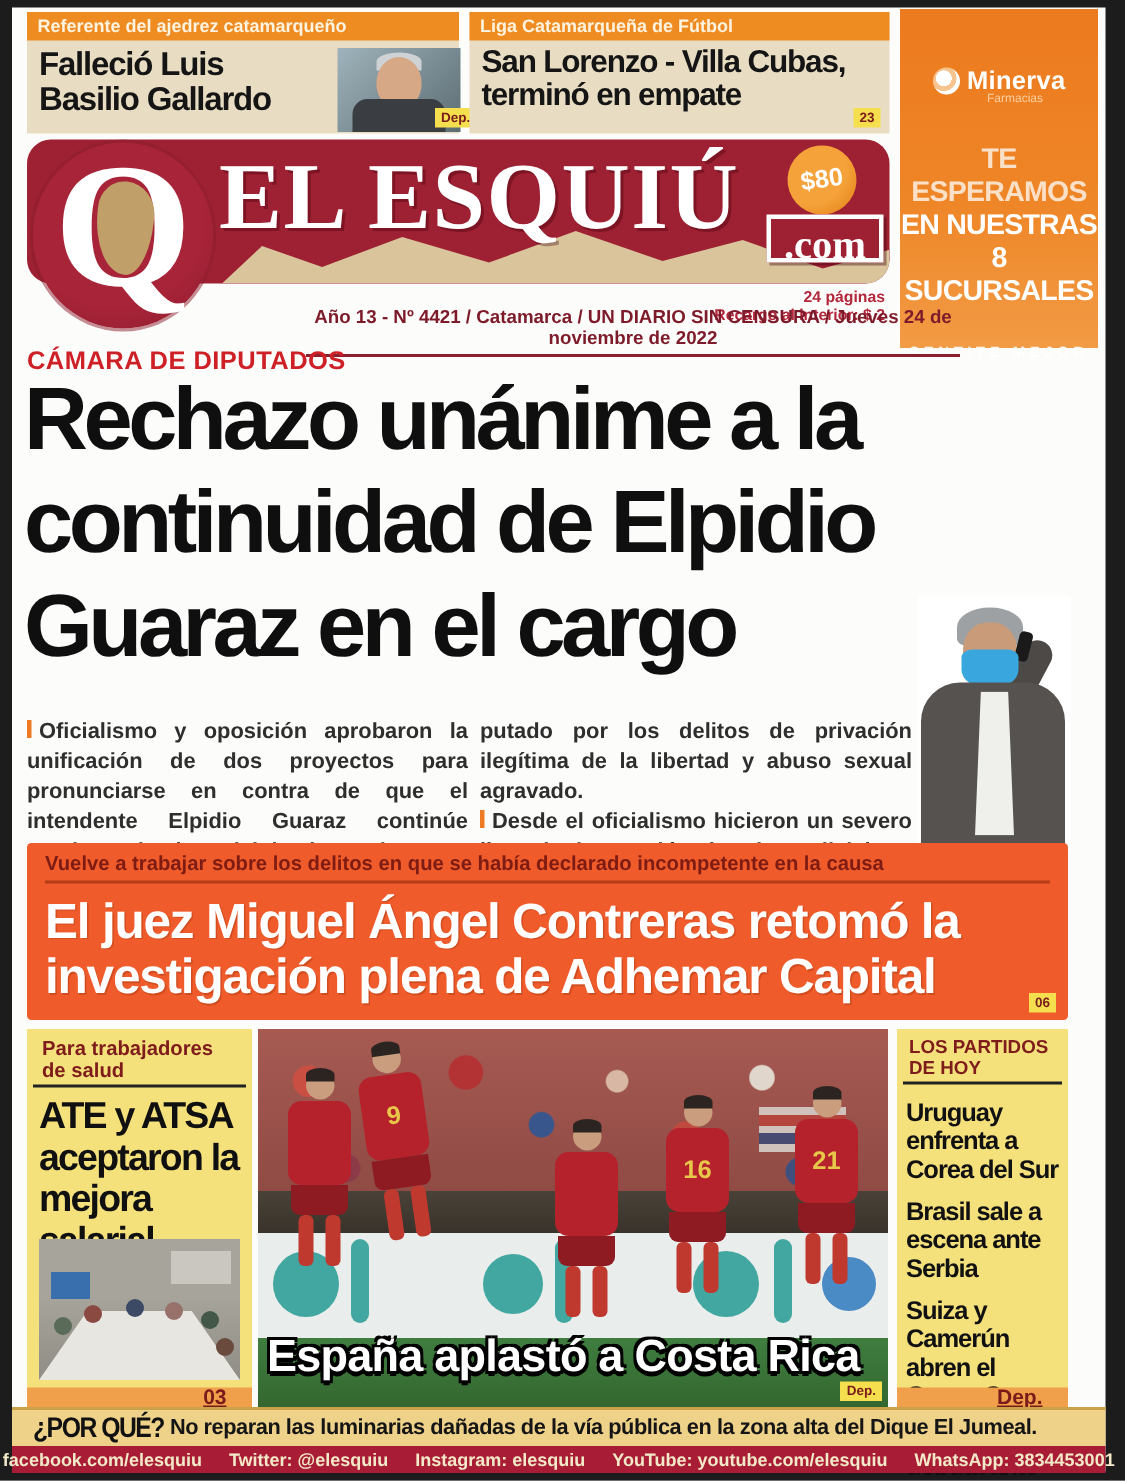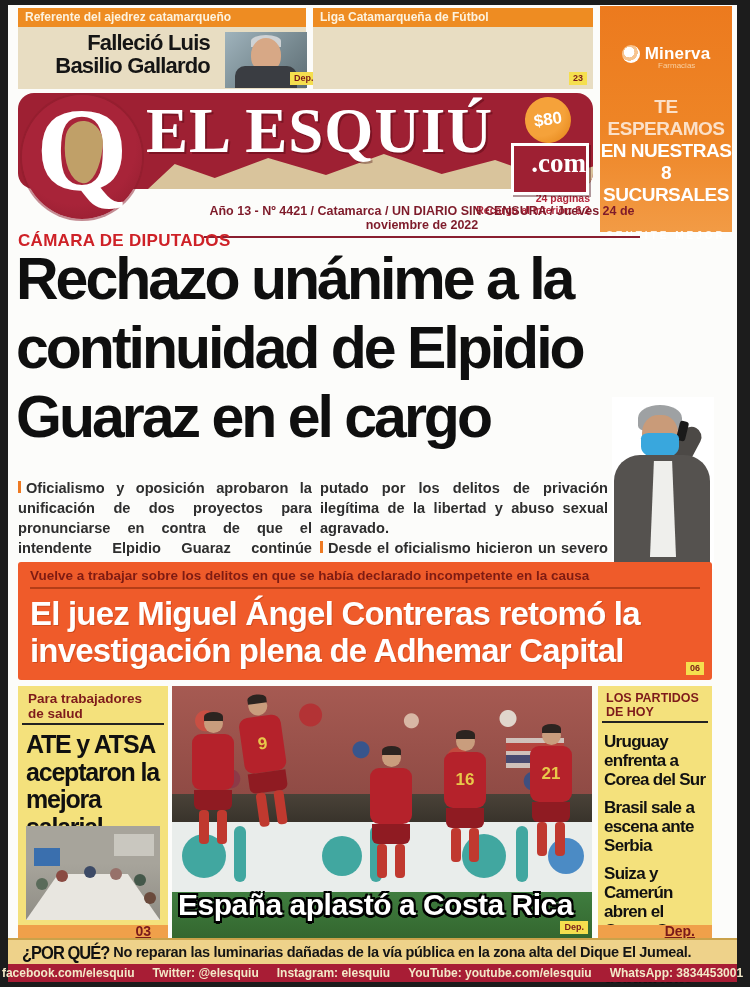--- a/index.html
+++ b/index.html
@@ -5,21 +5,21 @@
   * { margin:0; padding:0; box-sizing:border-box; }
   body { background:#141414; font-family:"Liberation Sans", sans-serif; }
   .canvas { position:relative; width:750px; height:987px; background:#1c1c1c; overflow:hidden; }
   .sheet  { position:absolute; left:8px; top:5px; width:729px; height:976px; background:#fcfcfa; }
 
   
   .teaser { position:absolute; top:3px; height:81px; background:#e8ddc2; }
   .teaser .kick { background:#ee8c22; color:#fdf3df; font-size:12px; font-weight:bold; padding:2px 7px; height:19px; }
   .teaser .ttl  { color:#151515; font-weight:bold; letter-spacing:-0.8px; padding:4px 8px 0 8px; line-height:1.05; }
   #box1 { left:10px; width:288px; }
-  #box1 .ttl { font-size:22px; width:200px;text-align:right; }
+  #box1 .ttl { font-size:22px; width:200px; }
   #box2 { left:305px; width:280px; }
   #box2 .ttl { font-size:21px; }
   .tag { position:absolute; background:#f5df4e; color:#7a1a1a; font-size:9px; font-weight:bold; padding:1px 4px; line-height:11px; }
   .gallardo-photo { position:absolute; left:207px; top:24px; width:82px; height:56px;
       background:linear-gradient(135deg,#9fb3bc 0%,#76888f 60%,#5d6d74 100%); overflow:hidden; }
   .gallardo-photo .head { position:absolute; left:26px; top:6px; width:30px; height:34px; border-radius:50% 50% 45% 45%; background:#d7a886; }
   .gallardo-photo .hair { position:absolute; left:26px; top:3px; width:30px; height:12px; border-radius:50% 50% 0 0; background:#cfd2d4; }
   .gallardo-photo .body { position:absolute; left:10px; top:34px; width:62px; height:24px; border-radius:10px 10px 0 0; background:#3a3d42; }
 
   
@@ -41,22 +41,22 @@
       font-weight:bold; font-size:63px; letter-spacing:1px; white-space:nowrap; text-shadow:2px 2px 0 rgba(60,0,10,0.35); }
   .q-badge { position:absolute; left:14px; top:90px; width:120px; height:124px; border-radius:50%;
       background:radial-gradient(circle at 45% 40%, #a82439 0 60%, #8c1b2c 100%); z-index:5; box-shadow:0 0 0 2px rgba(140,27,44,0.5); }
   .q-badge .q { position:absolute; left:0; top:-8px; width:120px; text-align:center; color:#fff;
       font-family:"Liberation Serif", serif; font-weight:bold; font-size:118px; line-height:128px; }
   .q-badge .map { position:absolute; left:42px; top:26px; width:38px; height:62px; background:#c0a068;
       border-radius:46% 54% 40% 58% / 30% 36% 60% 66%; transform:rotate(6deg); }
   .price-circle { position:absolute; left:517px; top:92px; width:46px; height:46px; border-radius:50%;
       background:radial-gradient(circle at 35% 30%, #f5a23a 0 55%, #e07f12 100%); color:#fff; font-weight:bold;
       font-size:17px; text-align:center; line-height:46px; transform:rotate(-8deg); z-index:6; }
-  .com-box { position:absolute; left:503px; top:138px; width:78px; height:52px; background:#9e2033; border:3px solid #fff;
-      color:#fff; font-family:"Liberation Serif", serif; font-weight:bold; font-size:27px; text-align:right; line-height:34px;
+  .com-box { position:absolute; left:503px; top:138px; width:78px; height:32px; background:#9e2033; border:3px solid #fff;
+      color:#fff; font-family:"Liberation Serif", serif; font-weight:bold; font-size:27px; text-align:center; line-height:34px;
       z-index:6; box-shadow:2px 2px 0 rgba(60,0,10,0.4); }
   .small-print { position:absolute; left:430px; top:187px; width:152px; text-align:right; color:#b3273c;
       font-size:10.5px; font-weight:bold; line-height:12px; }
   .dateline { position:absolute; left:150px; top:199px; width:436px; text-align:center; color:#7e1b2a;
       font-size:12.5px; font-weight:bold; border-bottom:2px solid #8a1f30; padding-bottom:4px;margin-left:46px; }
 
   
   .story-kicker { position:absolute; left:10px; top:226px; color:#ce2127; font-size:17px; font-weight:bold; letter-spacing:0.3px; }
   .main-headline { position:absolute; left:8px; top:240px; width:706px; color:#0f0f0f; font-weight:bold;
       font-size:59px; line-height:69px; letter-spacing:-3px; }
@@ -149,20 +149,21 @@
       <div class="gallardo-photo">
         <div class="hair"></div>
         <div class="head"></div>
         <div class="body"></div>
       </div>
       <span class="tag" style="left:272px; top:64px;">Dep.</span>
     </div>
 
     <div class="teaser" id="box2">
       <div class="kick">Liga Catamarqueña de Fútbol</div>
+      <div class="ttl">San Lorenzo - Villa Cubas, terminó en empate</div>
       <span class="tag" style="right:6px; bottom:4px;">23</span>
     </div>
 
     <div class="ad">
       <div class="logo-row">
         <div class="logo-circle"></div>
         <div class="brand">Minerva</div>
       </div>
       <div class="brand-sub">Farmacias</div>
       <div class="l1">TE ESPERAMOS</div>

